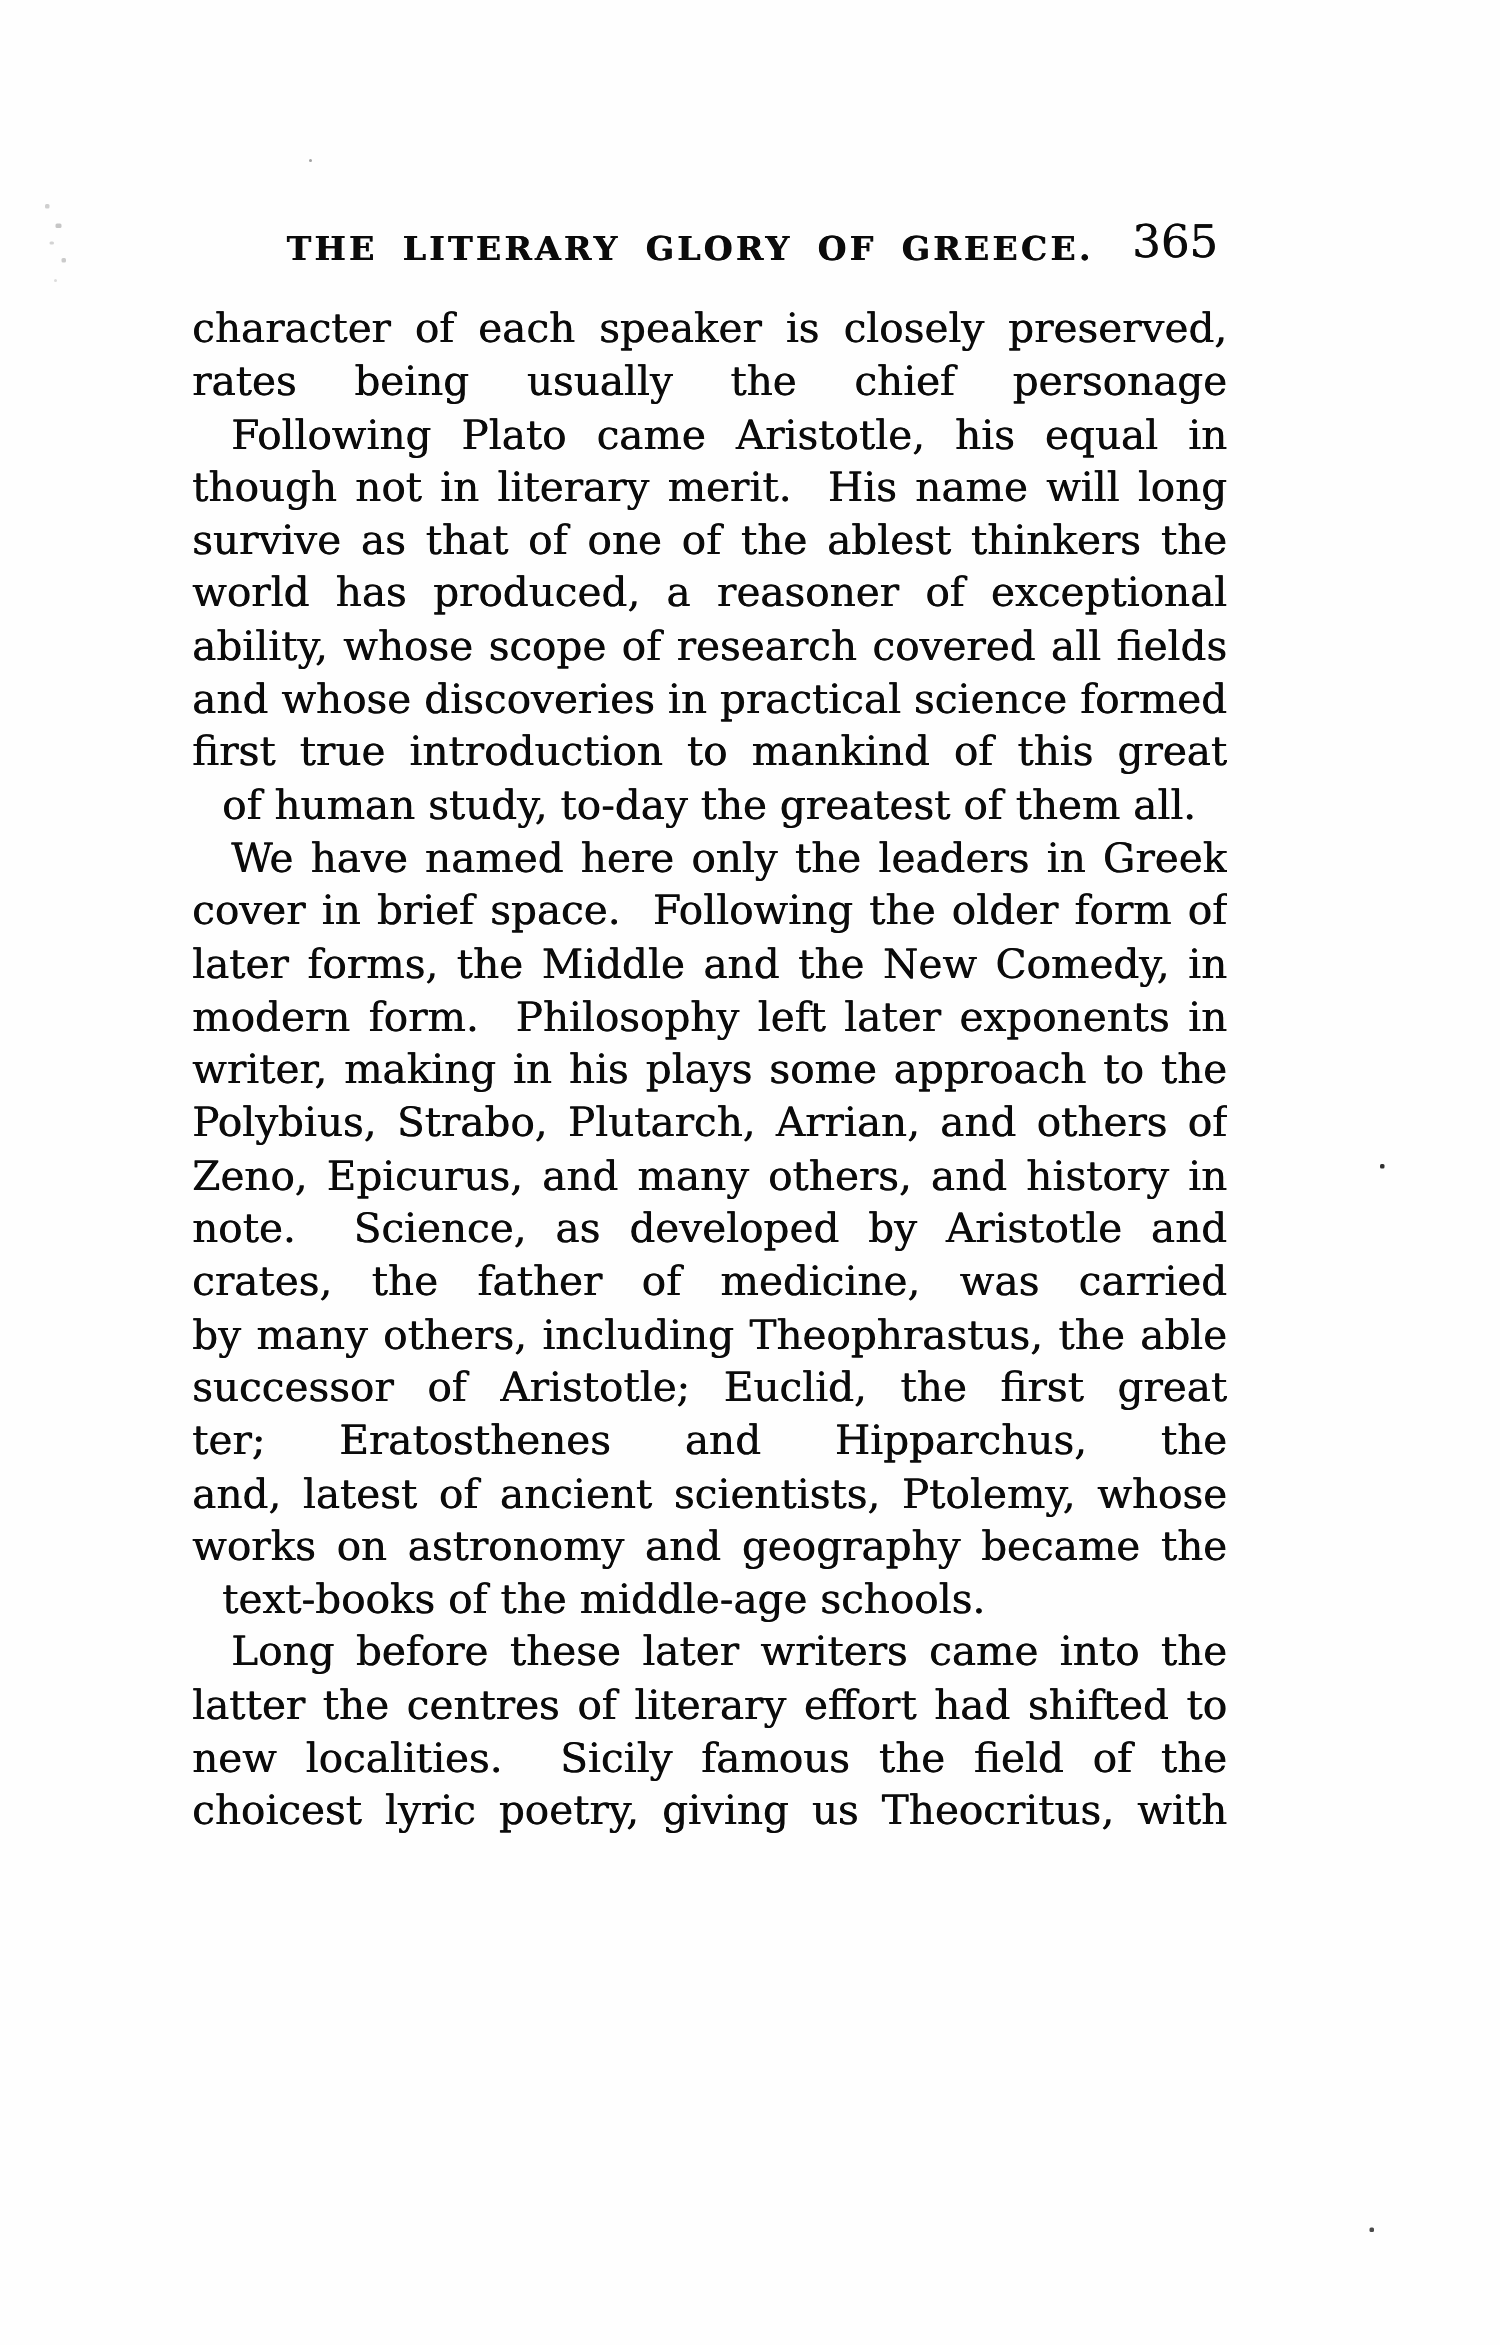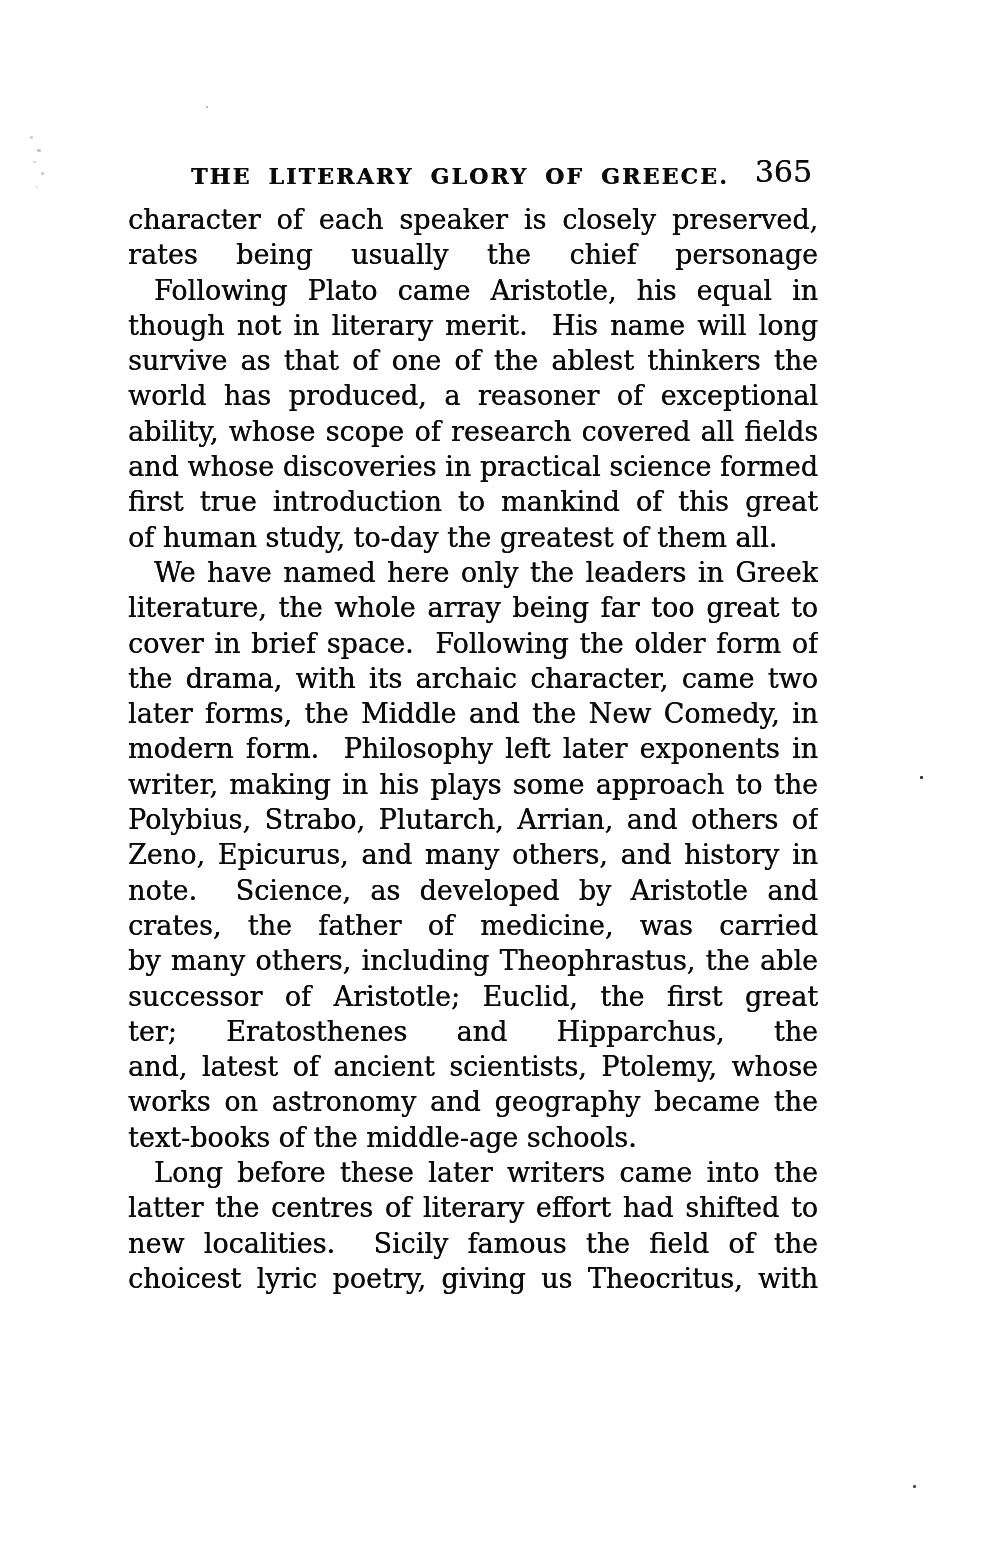--- a/index.html
+++ b/index.html
@@ -12,21 +12,21 @@
     width: 1000px;
     height: 1563px;
     background: #fefefe;
     font-family: "DejaVu Serif", serif;
     color: #0b0b0b;
     overflow: hidden;
   }
   .page-header {
     position: absolute;
     left: 128px;
-    top: 154px;
+    top: 144px;
     width: 690px;
     height: 44px;
   }
   .page-title {
     position: absolute;
     left: 0;
     right: 26px;
     top: 9px;
     text-align: center;
     font-size: 22px;
@@ -59,20 +59,21 @@
     text-align-last: justify;
     white-space: pre-wrap;
     overflow: hidden;
     text-shadow: 0.35px 0 0 currentColor;
   }
   .line.indent {
     text-indent: 26px;
   }
   .line.nojust {
     text-align-last: left;
+    margin-left: 20px;
   }
   .artifact {
     position: absolute;
     background: #555;
     border-radius: 1px;
   }
   .a-sm1 { left: 30px;  top: 136px;  width: 3px; height: 3px; opacity: .28; }
   .a-sm2 { left: 37px;  top: 149px;  width: 4px; height: 3px; opacity: .33; }
   .a-sm3 { left: 33px;  top: 161px;  width: 3px; height: 2px; opacity: .25; }
   .a-sm4 { left: 41px;  top: 172px;  width: 3px; height: 3px; opacity: .30; }
@@ -113,23 +114,21 @@
       <div class="line">survive as that of one of the ablest thinkers the</div>
       <div class="line">world has produced, a reasoner of exceptional</div>
       <div class="line">ability, whose scope of research covered all fields</div>
       <div class="line">and whose discoveries in practical science formed the</div>
       <div class="line">first true introduction to mankind of this great field</div>
       <div class="line nojust">of human study, to-day the greatest of them all.</div>
     </div>
 
     <div>
       <div class="line indent">We have named here only the leaders in Greek</div>
-      <div class="line">literature, the whole array being far too great to</div>
       <div class="line">cover in brief space.  Following the older form of</div>
-      <div class="line">the drama, with its archaic character, came two</div>
       <div class="line">later forms, the Middle and the New Comedy, in the</div>
       <div class="line">modern form.  Philosophy left later exponents in</div>
       <div class="line">writer, making in his plays some approach to the</div>
       <div class="line">Polybius, Strabo, Plutarch, Arrian, and others of</div>
       <div class="line">Zeno, Epicurus, and many others, and history in</div>
       <div class="line">note.  Science, as developed by Aristotle and Hippo-</div>
       <div class="line">crates, the father of medicine, was carried forward</div>
       <div class="line">by many others, including Theophrastus, the able</div>
       <div class="line">successor of Aristotle; Euclid, the first great geome-</div>
       <div class="line">ter; Eratosthenes and Hipparchus, the astronomers;</div>

